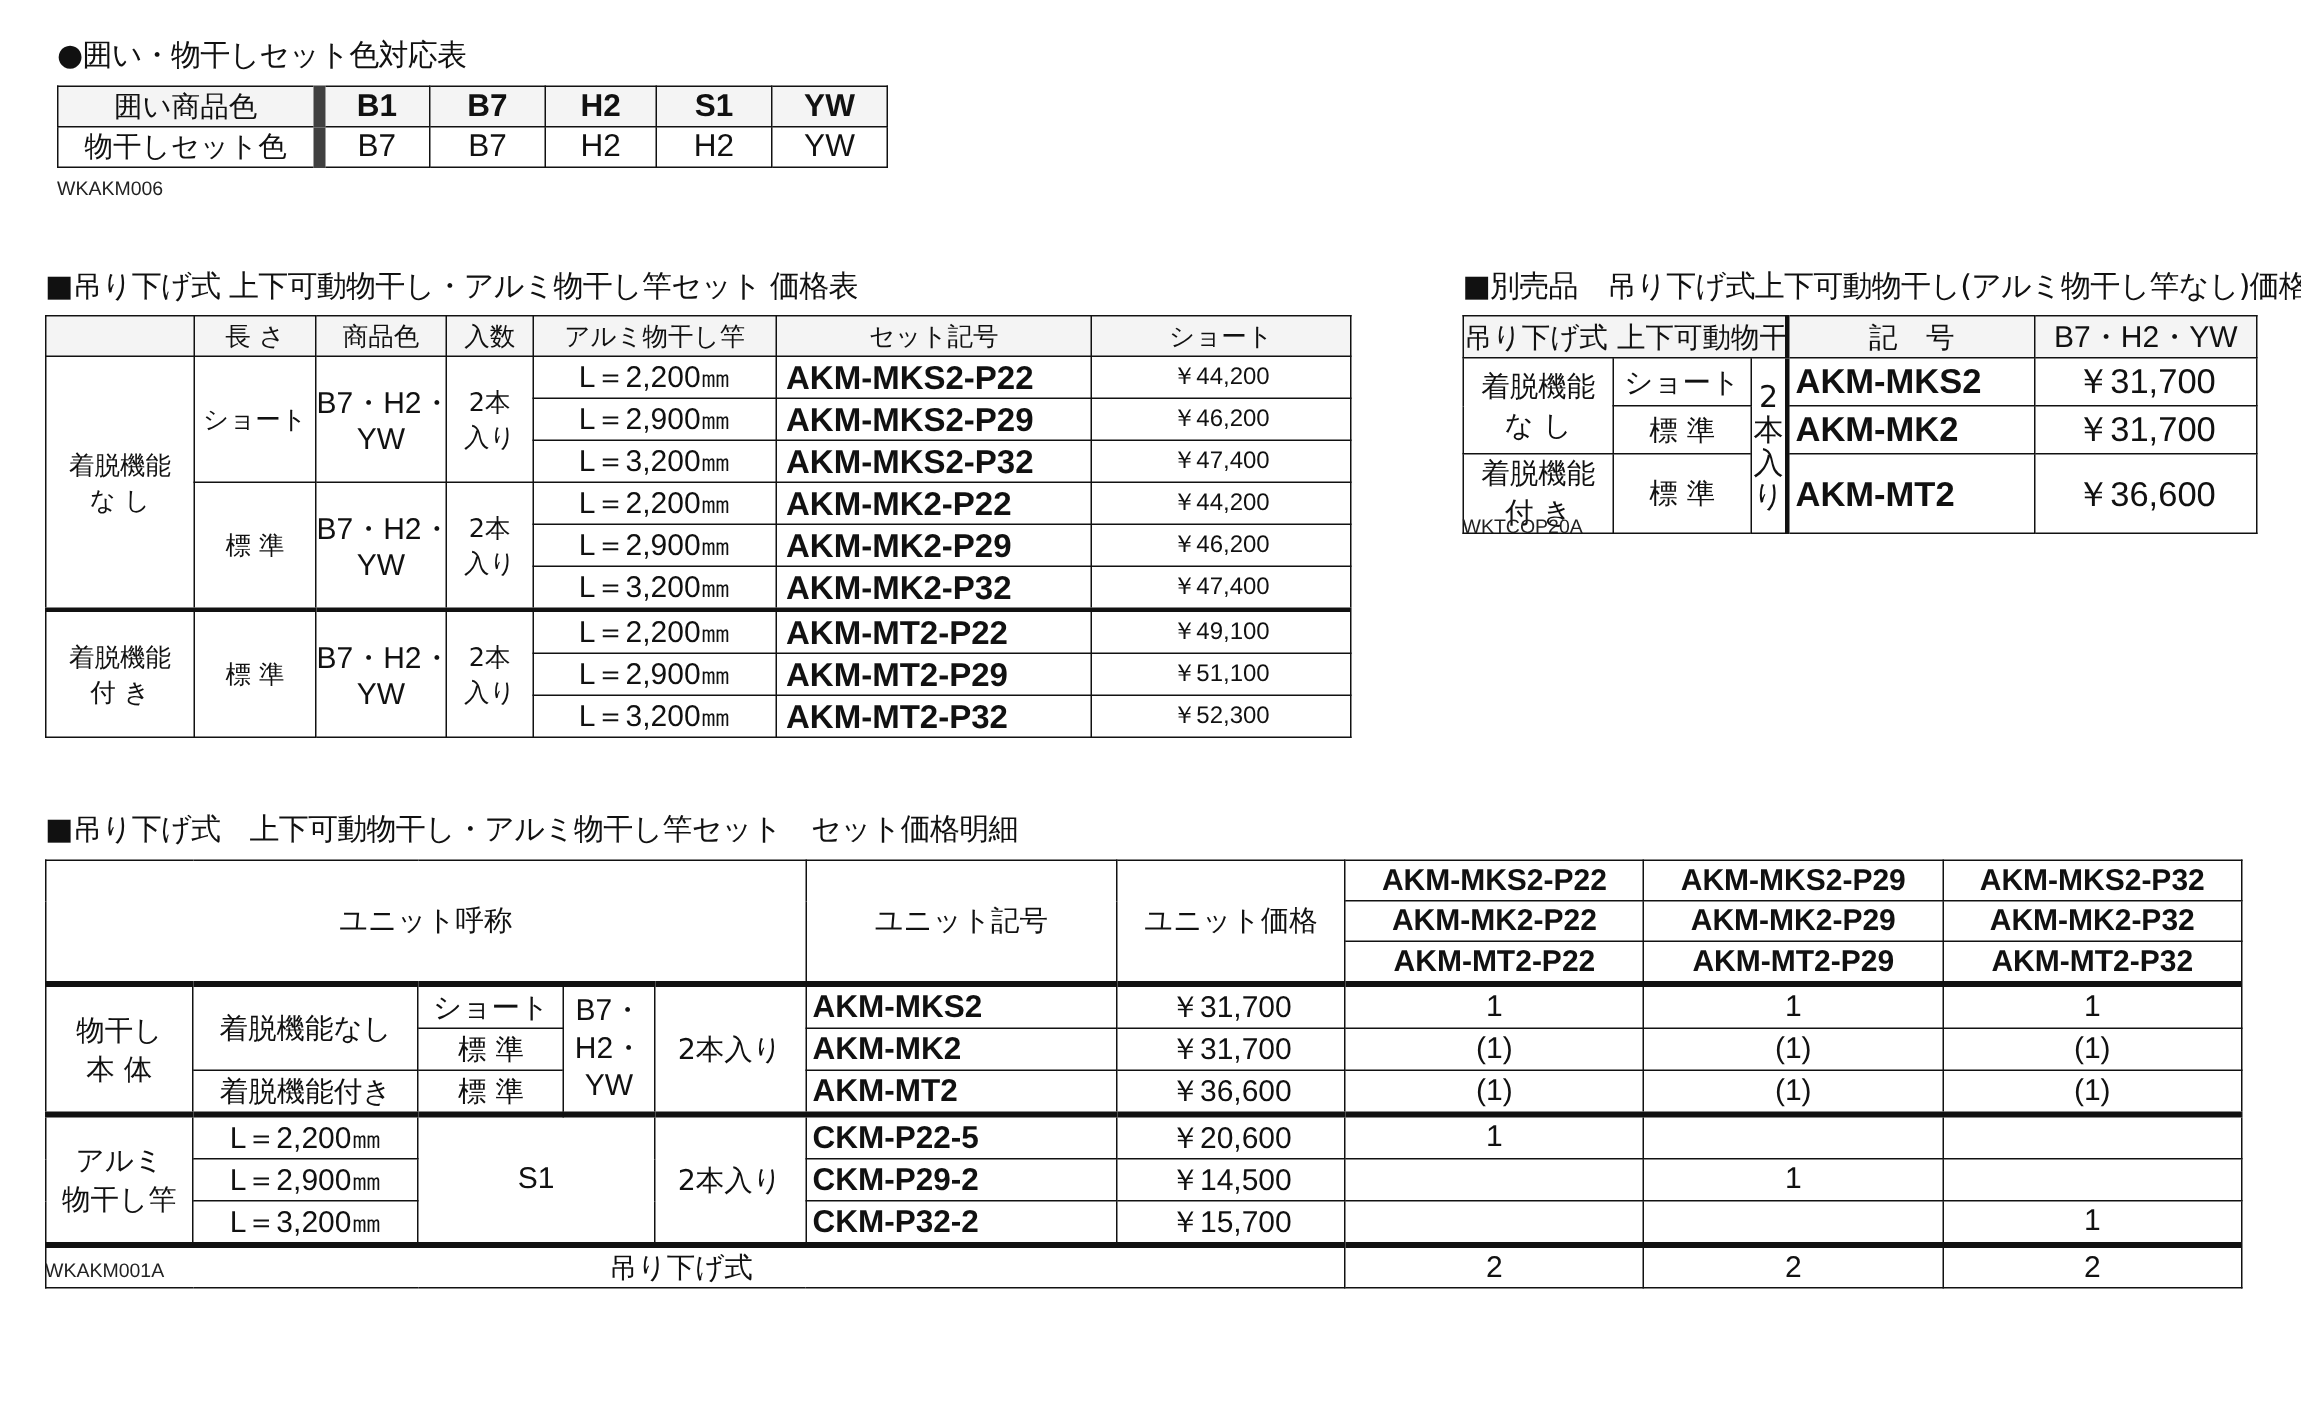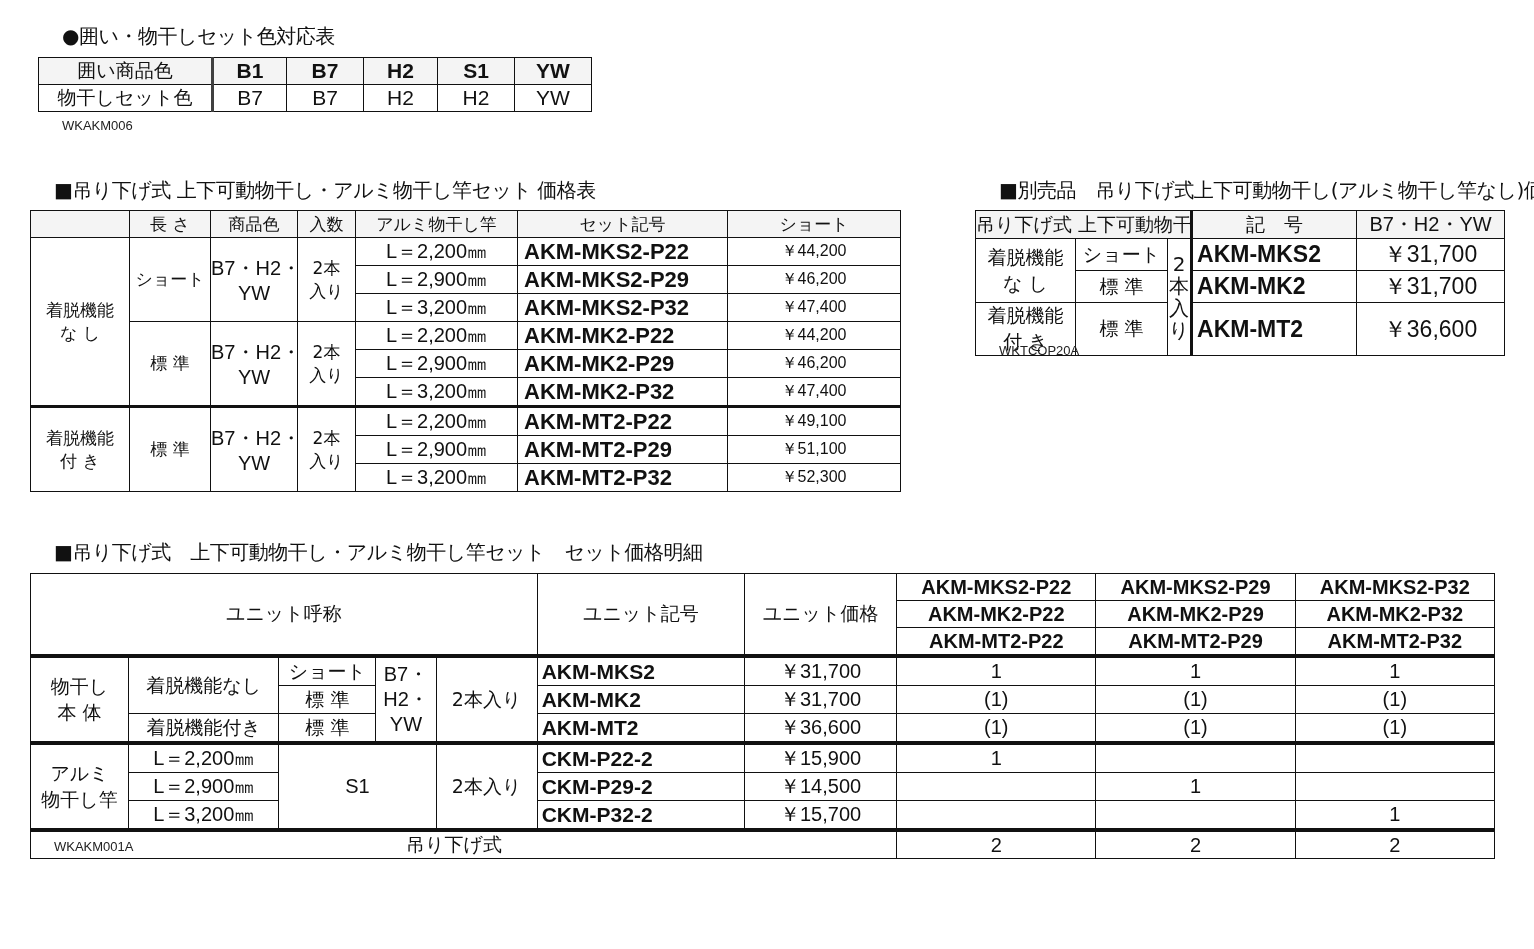--- a/index.html
+++ b/index.html
@@ -1,28 +1,28 @@
 <!DOCTYPE html>
 <html><head>
 <meta charset="utf-8">
 <style>
   html,body{margin:0;padding:0;background:#fff;}
   body{width:1534px;height:949px;position:relative;overflow:hidden;font-family:"Liberation Sans","DejaVu Sans",sans-serif;color:#111;}
-  .abs{position:absolute;margin-left:24px;}
+  .abs{position:absolute;}
   .title{font-size:20px;line-height:24px;white-space:nowrap;font-family:"DejaVu Sans",sans-serif;letter-spacing:-0.5px;}
   .code{font-size:13px;color:#222;font-family:"Liberation Sans",sans-serif;}
   table{border-collapse:collapse;position:absolute;table-layout:fixed;}
   td{border:1px solid #111;padding:0;text-align:center;vertical-align:middle;white-space:nowrap;overflow:hidden;}
   .jp{font-family:"DejaVu Sans",sans-serif;}
   .b{font-weight:bold;margin-left:22px;}
   .hdr td{background:#f4f4f4;}
   
   #t1 td{font-size:21px;height:25px;}
   #t1 .jp{font-size:19px;}
-  #t1 .sep{border-right:3px solid #404040;}
+  #t1 .sep{border-right:8px solid #404040;}
   
   #t2 td{font-size:20px;height:26px;}
   #t2 .jp{font-size:17px;text-align:center;}
   #t2 .code2{font-size:22px;font-weight:bold;text-align:left;padding-left:6px;}
   #t2 .price{font-size:16px;}
   #t2 .thick td{border-top:3px solid #111;}
   
   #t3 td{font-size:20px;height:24px;}
   #t3 .jp{font-size:19px;}
   #t3 .code3{font-size:23px;font-weight:bold;text-align:left;padding-left:4px;}
@@ -296,22 +296,22 @@
   </tr>
 
   <tr class="thick">
     <td rowspan="3" class="jp">
       <div>アルミ</div>
       <div>物干し竿</div>
     </td>
     <td>L＝2,200㎜</td>
     <td rowspan="3" colspan="2">S1</td>
     <td rowspan="3" class="jp">2本入り</td>
-    <td class="code4">CKM-P22-2</td>
-    <td>￥15,900</td>
+    <td class="code4">CKM-P22-5</td>
+    <td>￥20,600</td>
     <td>1</td>
     <td></td>
     <td></td>
   </tr>
   <tr>
     <td>L＝2,900㎜</td>
     <td class="code4">CKM-P29-2</td>
     <td>￥14,500</td>
     <td></td>
     <td>1</td>

